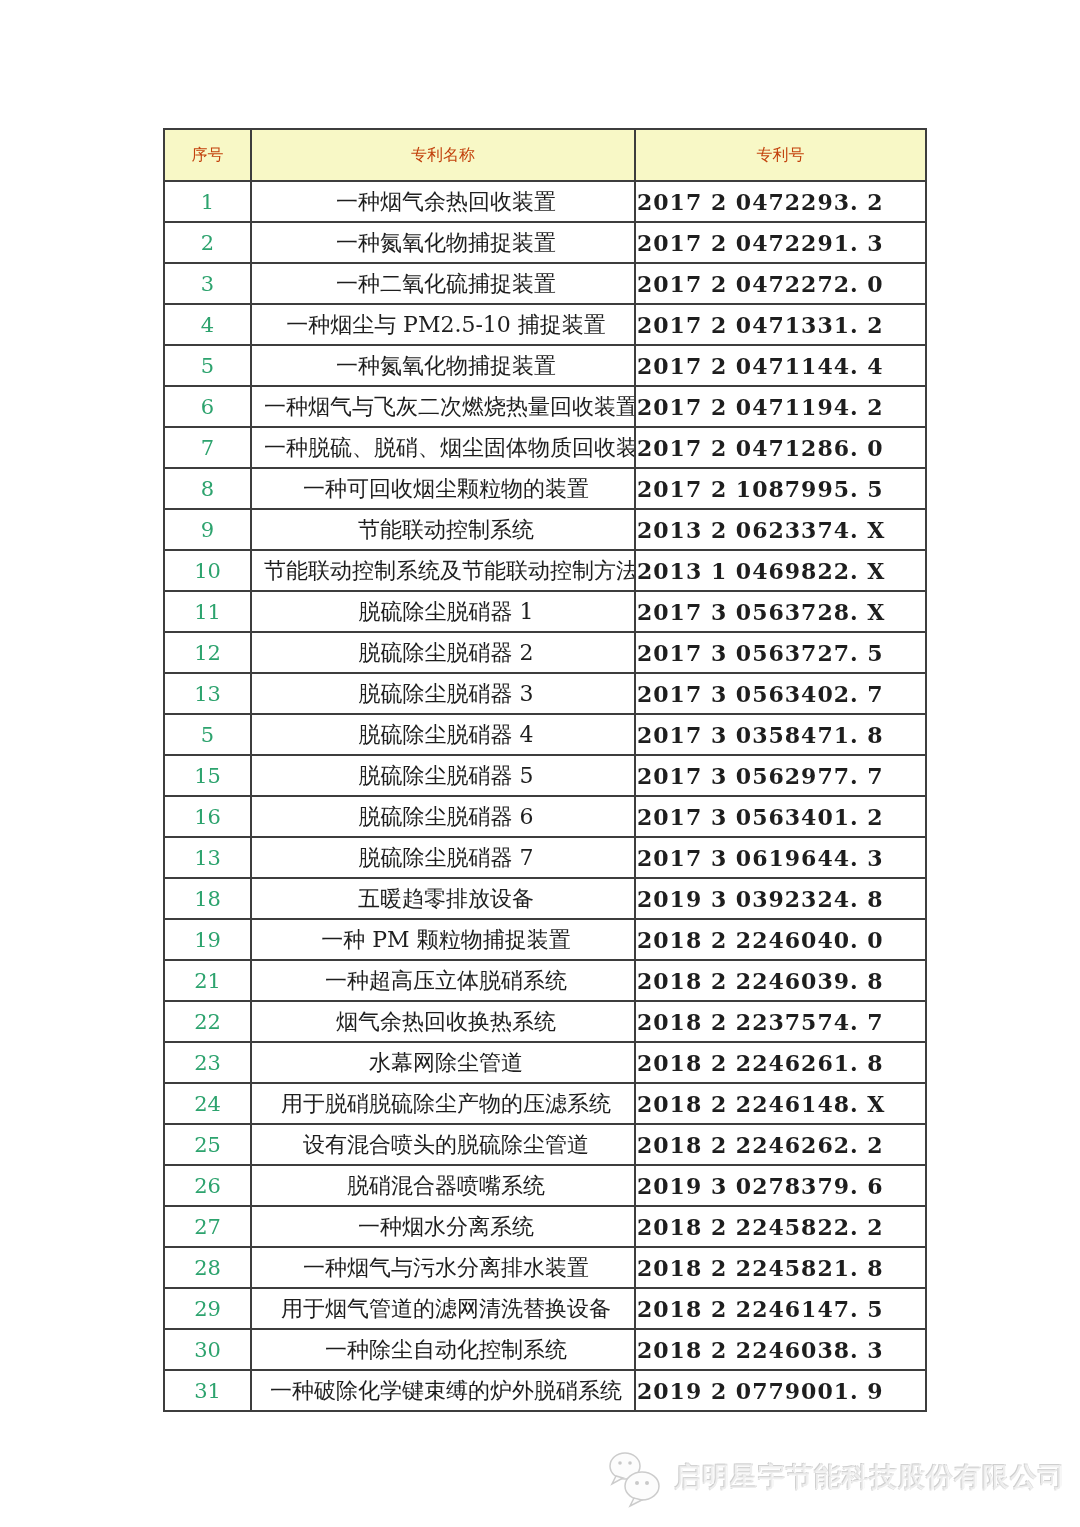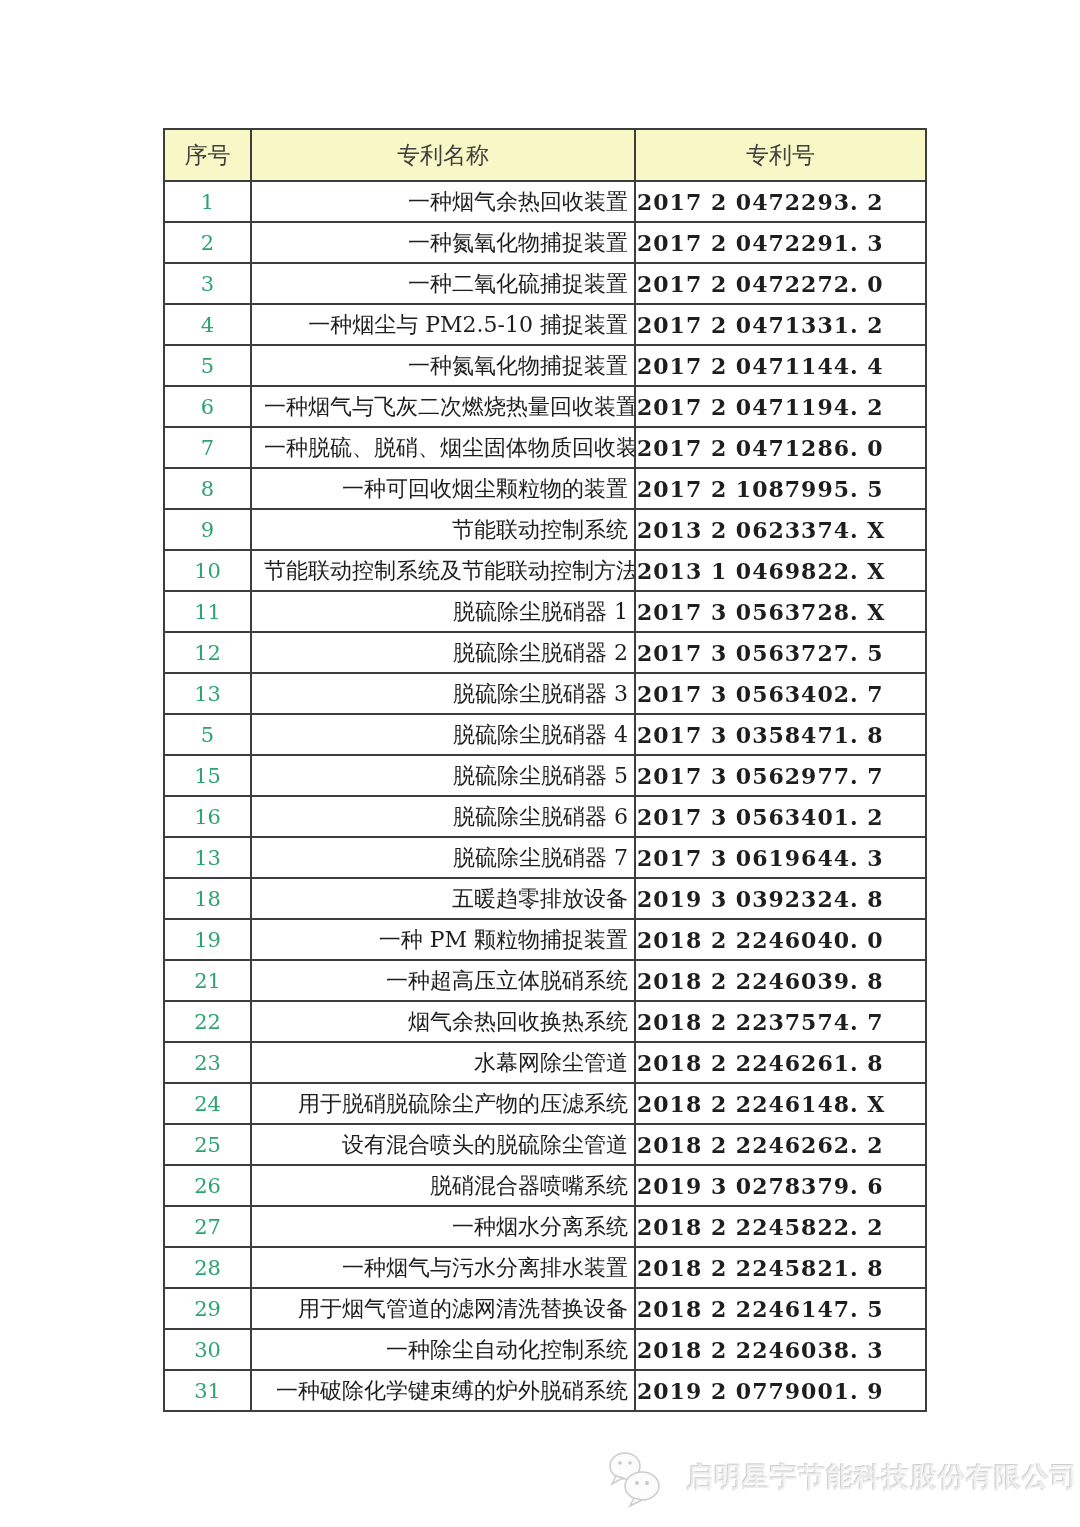--- a/index.html
+++ b/index.html
@@ -23,52 +23,52 @@
   .patent-table col.c2 { width: 384px; }
   .patent-table col.c3 { width: 291px; }
   .patent-table th, .patent-table td {
     border: 2px solid var(--border-color, #3d3d3d);
     overflow: hidden;
     white-space: nowrap;
   }
   .patent-table thead th {
     background: var(--header-bg, #f8f8c6);
     height: 48px;
-    font-size: 23px;
+    font-size: 16px;
     font-weight: normal;
-    color: #404040;
+    color: #c2410c;
     text-align: center;
   }
   .patent-table td {
     height: 37px;
     font-size: 22px;
     color: #1e1e1e;
     background: #ffffff;
   }
   td.col-index {
     text-align: center;
     color: var(--index-color, #2da36e);
     font-size: 21px;
   }
   td.col-name {
-    text-align: right;
+    text-align: center;
     padding: 0 6px 0 12px;
   }
   td.col-number {
     text-align: left;
     letter-spacing: 1px;
     font-weight: bold;
   }
   .watermark {
     position: absolute;
     left: 604px;
     top: 1446px;
     display: flex;
     align-items: center;
-    gap: 22px;
+    gap: 10px;
   }
   .wm-icon { width: 60px; height: 62px; display: inline-block; }
   .wm-text {
     font-size: 27px;
     letter-spacing: 1px;
     color: var(--wm-color, #ededed);
     text-shadow:
       1px 1px 0 #ffffff,
       -1px -1px 0 #cfcfcf,
       1px -1px 0 #e0e0e0,

